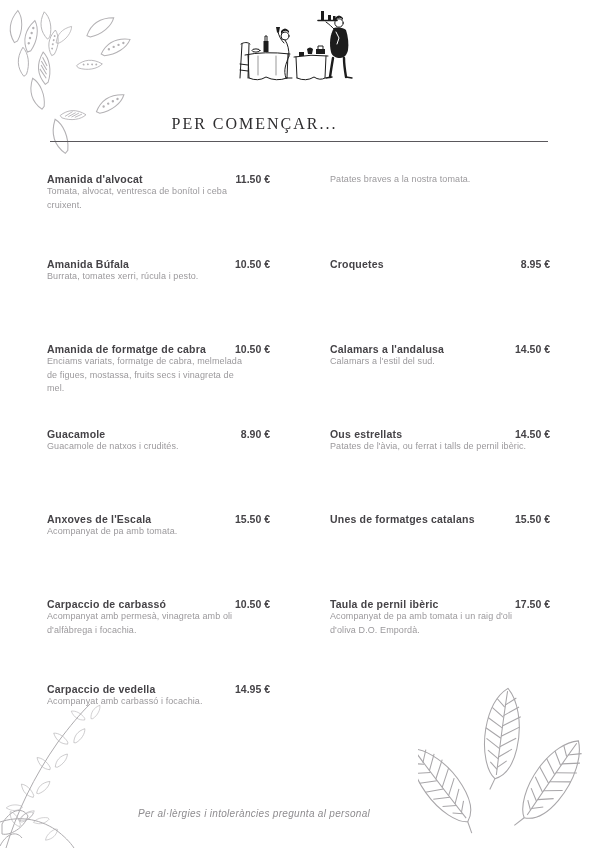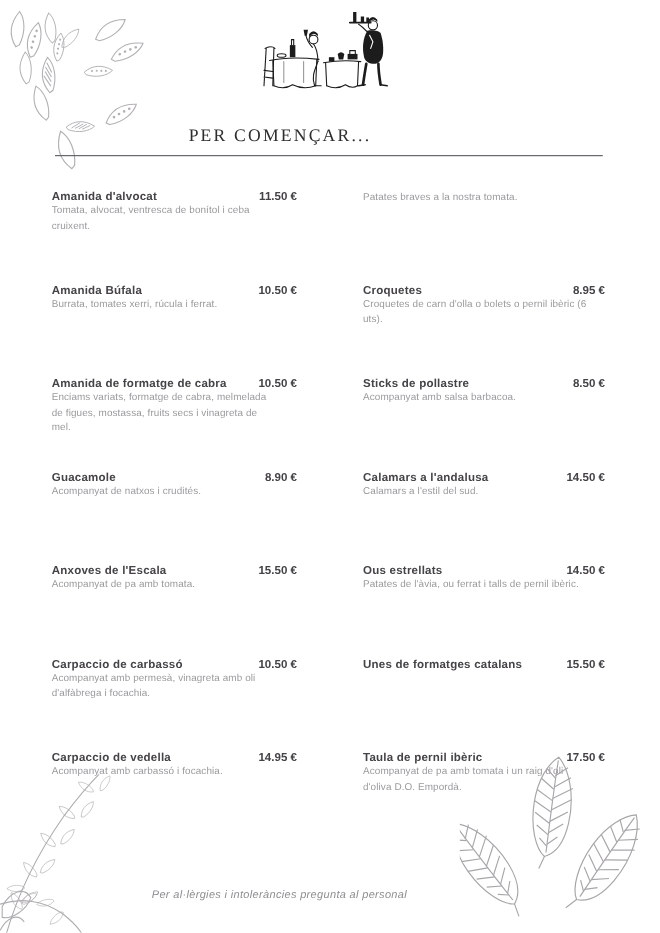--- a/index.html
+++ b/index.html
@@ -146,37 +146,37 @@
       <span class="item-price">11.50 €</span>
     </div>
     <div class="item-desc">Tomata, alvocat, ventresca de bonítol i ceba cruixent.</div>
   </div>
 
   <div class="menu-item">
     <div class="item-head">
       <span class="item-name">Amanida Búfala</span>
       <span class="item-price">10.50 €</span>
     </div>
-    <div class="item-desc">Burrata, tomates xerri, rúcula i ferrat.</div>
+    <div class="item-desc">Burrata, tomates xerri, rúcula i pesto.</div>
   </div>
 
   <div class="menu-item">
     <div class="item-head">
       <span class="item-name">Amanida de formatge de cabra</span>
       <span class="item-price">10.50 €</span>
     </div>
     <div class="item-desc">Enciams variats, formatge de cabra, melmelada de figues, mostassa, fruits secs i vinagreta de mel.</div>
   </div>
 
   <div class="menu-item">
     <div class="item-head">
       <span class="item-name">Guacamole</span>
       <span class="item-price">8.90 €</span>
     </div>
-    <div class="item-desc">Acompanyat de natxos i crudités.</div>
+    <div class="item-desc">Guacamole de natxos i crudités.</div>
   </div>
 
   <div class="menu-item">
     <div class="item-head">
       <span class="item-name">Anxoves de l'Escala</span>
       <span class="item-price">15.50 €</span>
     </div>
     <div class="item-desc">Acompanyat de pa amb tomata.</div>
   </div>
 
@@ -199,30 +199,22 @@
   <div class="col col-right">
   <div class="menu-item">
     <div class="item-desc">Patates braves a la nostra tomata.</div>
   </div>
 
   <div class="menu-item">
     <div class="item-head">
       <span class="item-name">Croquetes</span>
       <span class="item-price">8.95 €</span>
     </div>
-    <div class="item-desc">Croquetes de carn d'olla o bolets o pernil ibèric (6 uts).</div>
-  </div>
-
-  <div class="menu-item">
-    <div class="item-head">
-      <span class="item-name">Sticks de pollastre</span>
-      <span class="item-price">8.50 €</span>
-    </div>
-    <div class="item-desc">Acompanyat amb salsa barbacoa.</div>
-  </div>
+  </div>
+
 
   <div class="menu-item">
     <div class="item-head">
       <span class="item-name">Calamars a l'andalusa</span>
       <span class="item-price">14.50 €</span>
     </div>
     <div class="item-desc">Calamars a l'estil del sud.</div>
   </div>
 
   <div class="menu-item">

